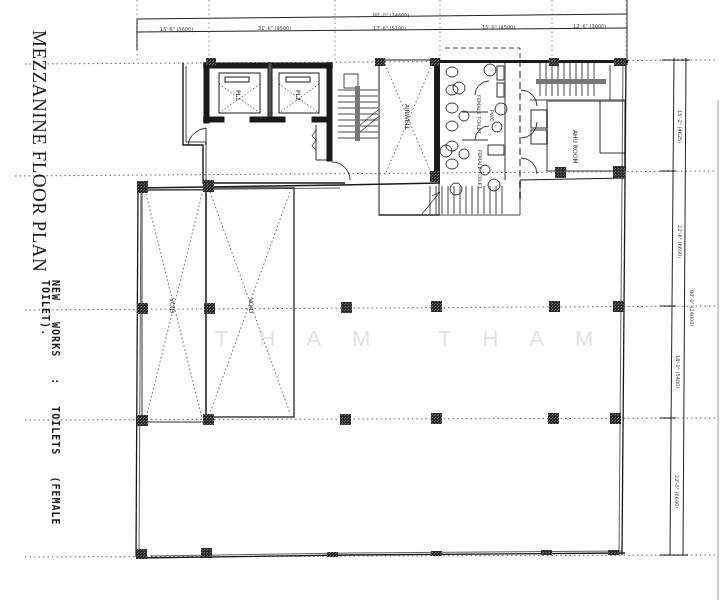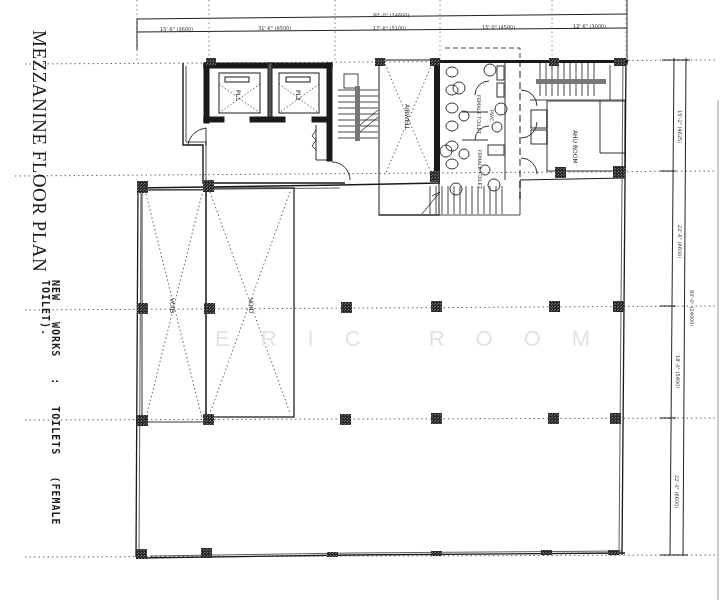--- a/index.html
+++ b/index.html
@@ -287,13 +287,13 @@
     <rect x="201" y="548" width="11" height="10"></rect>
     <rect x="327" y="552" width="11" height="5"></rect>
     <rect x="431" y="551" width="11" height="5"></rect>
     <rect x="541" y="550" width="11" height="5"></rect>
     <rect x="608" y="550" width="11" height="5"></rect>
   </g>
 </svg>
 
 <div class="title">MEZZANINE FLOOR PLAN</div>
 <div class="note">NEW WORKS : TOILETS (FEMALE TOILET).</div>
-<div class="watermark">ERIC ROOM</div>
+<div class="watermark">THAM THAM</div>
 
 </body></html>

